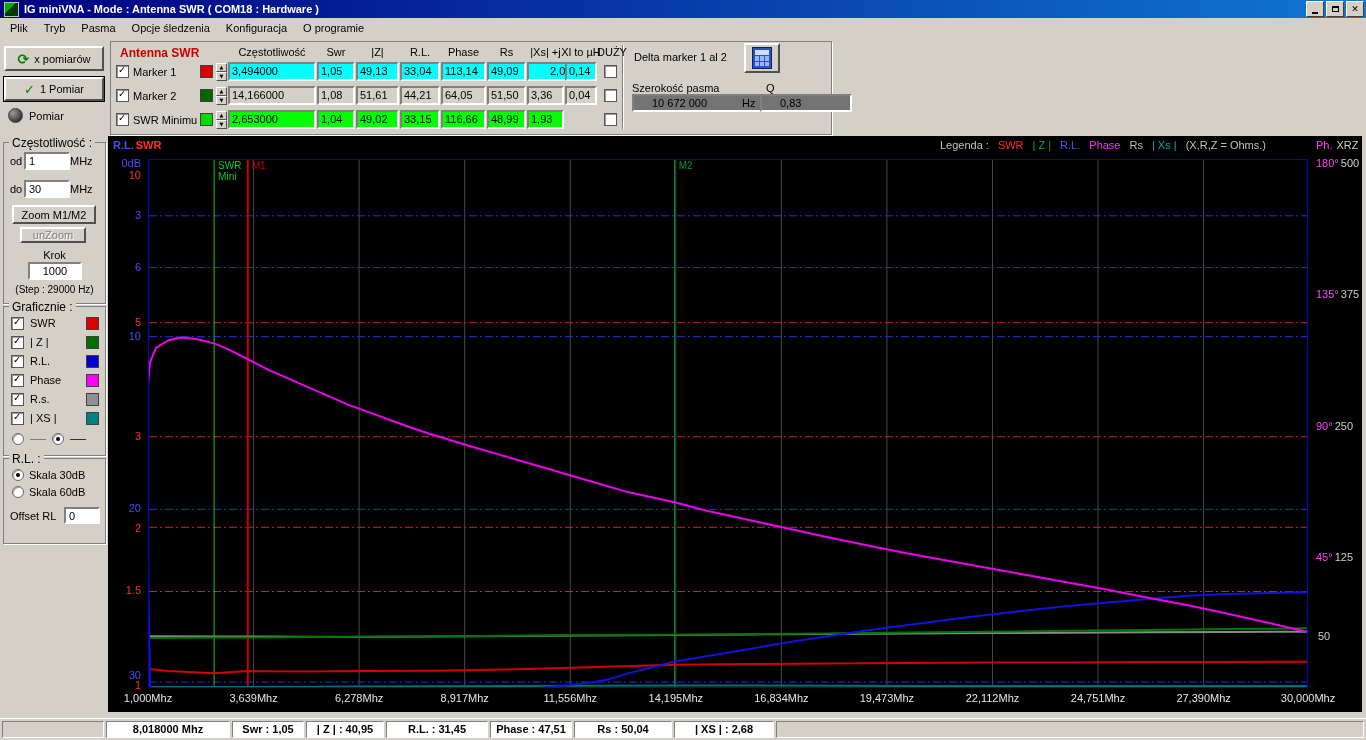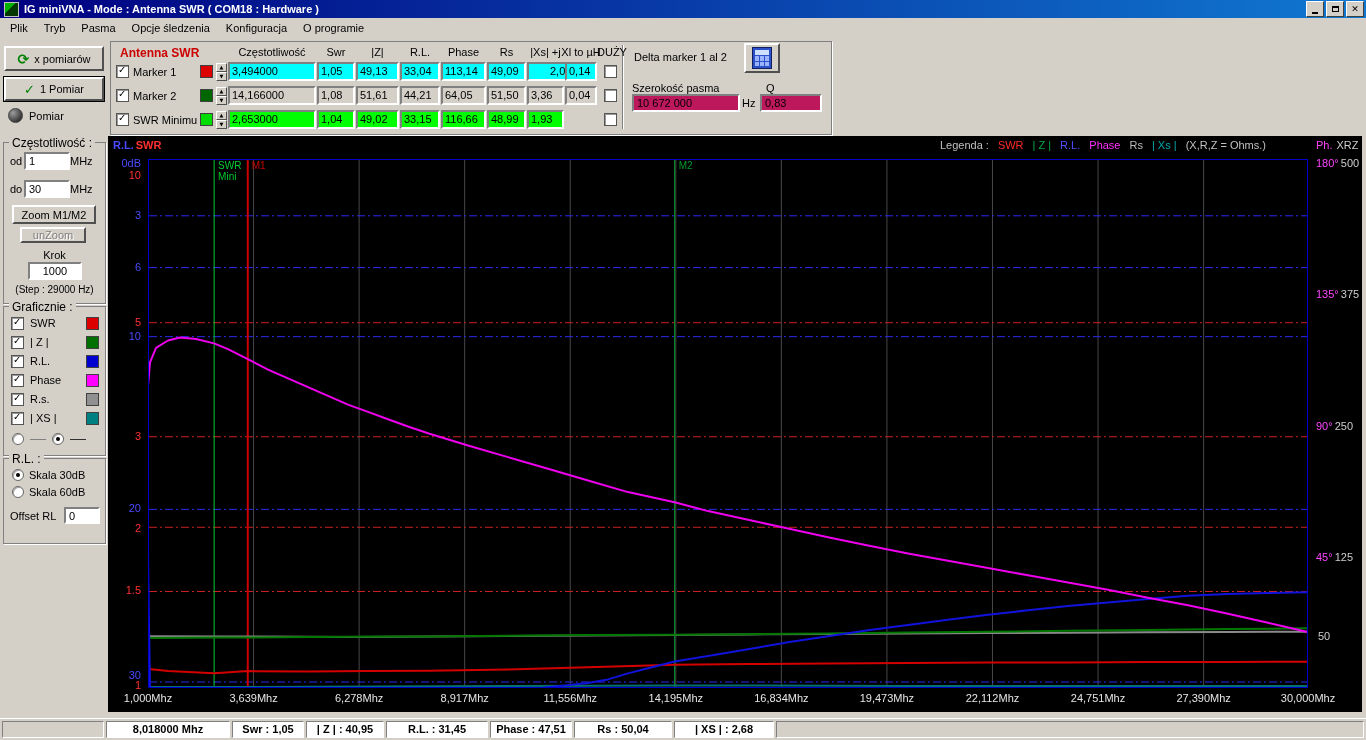--- a/index.html
+++ b/index.html
@@ -42,22 +42,22 @@
   .spinner{position:absolute;left:216px;top:1px;width:11px;height:18px;}
   .sp{width:11px;height:9px;background:#d4d0c8;border:1px solid;border-color:#fff #505050 #505050 #fff;
     font-size:5px;line-height:6px;text-align:center;box-sizing:border-box;font-family:"DejaVu Sans",sans-serif;}
   .dm-title{position:absolute;left:634px;top:14px;}
   .calcbtn{left:744px;top:6px;width:36px;height:30px;}
   .calc{width:20px;height:22px;background:#2b50c8;border:1px solid #102060;display:flex;flex-direction:column;padding:2px;gap:1px;box-sizing:border-box;}
   .calc .scr{height:5px;background:#cfe0ff;}
   .calc .keys{flex:1;display:grid;grid-template-columns:repeat(3,1fr);gap:1px;}
   .calc .keys i{background:#9ab4ff;}
   .bw-label{position:absolute;left:632px;top:45px;}
-  .yfield{position:absolute;border:2px solid;border-color:#808080 #fff #fff #808080;background:#be185d;
-    display:flex;align-items:center;padding:0 3px;font-size:11px;}
+  .yfield{position:absolute;border:2px solid;border-color:#808080 #fff #fff #808080;background:#737373;
+    display:flex;align-items:center;padding:0 18px;font-size:11px;}
   .bw{left:632px;top:57px;width:98px;height:14px;}
   .hz{position:absolute;left:742px;top:60px;}
   .qlbl{position:absolute;left:766px;top:45px;}
   .qf{left:760px;top:57px;width:52px;height:14px;}
   
   .sidebar{position:absolute;left:0;top:136px;width:108px;height:582px;background:#d4d0c8;}
   .group{position:absolute;border:1px solid #808080;box-shadow:1px 1px 0 #fff;}
   .group-legend{position:absolute;top:-7px;left:5px;background:#d4d0c8;padding:0 3px;font-size:12px;white-space:nowrap;}
   .g1{left:3px;top:6px;width:101px;height:160px;}
   .g2{left:3px;top:170px;width:101px;height:148px;}

